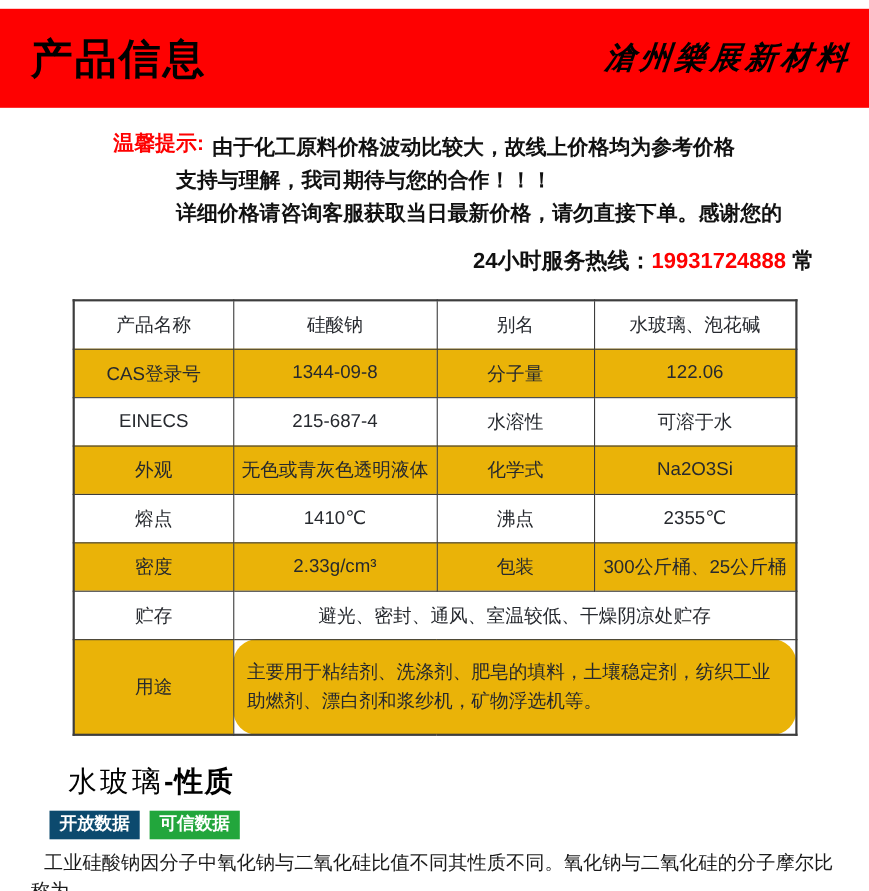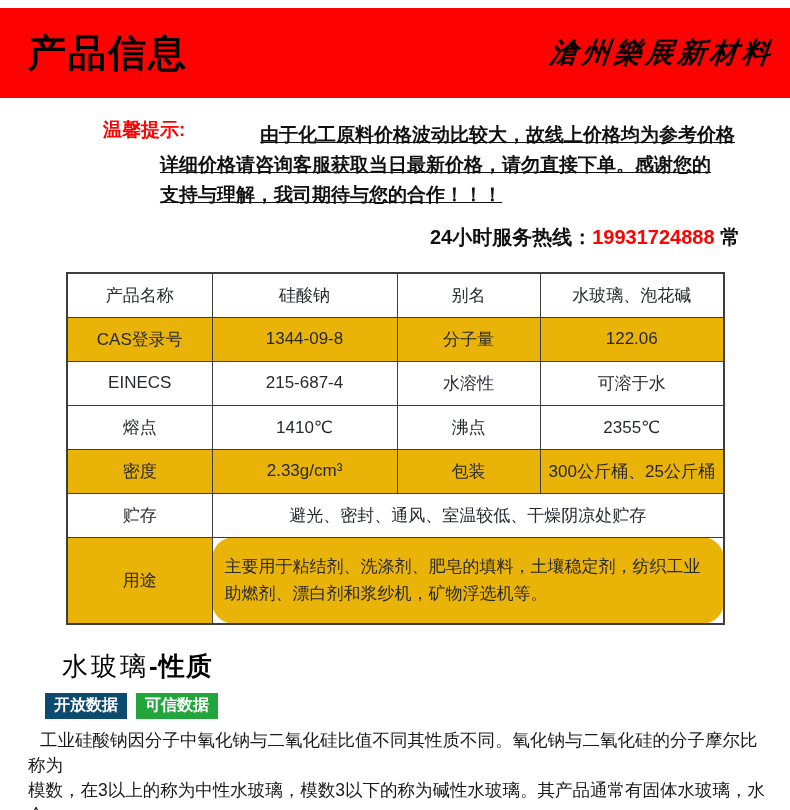--- a/index.html
+++ b/index.html
@@ -34,35 +34,34 @@
     color: #000000;
     letter-spacing: 4px;
     transform: skewX(-6deg);
   }
 
   
   .notice {
     position: relative;
     margin: 16px 55px 14px 103px;
     font-size: 19px;
-    text-decoration: underline;
   }
   .notice-label {
     position: absolute;
     left: 0; top: 3px;
     color: #fe0101;
     font-weight: bold;
   }
   .notice-lines {
     margin-left: 57px;
     font-weight: bold;
     line-height: 30px;
     color: #111111;
   }
-  .notice-line-first { padding-left: 33px; padding-top: 6px; text-align: right; }
+  .notice-line-first { padding-left: 33px; padding-top: 6px; }
 
   
   .hotline {
     margin-top: 13px;
     padding-left: 430px;
     font-size: 20px;
     font-weight: bold;
     white-space: nowrap;
     color: #111111;
   }
@@ -133,22 +132,22 @@
 
 <div class="banner">
   <div class="banner-title">产品信息</div>
   <div class="banner-brand">滄州樂展新材料</div>
 </div>
 
 <div class="notice">
   <span class="notice-label">温馨提示:</span>
   <div class="notice-lines">
     <div class="notice-line-first">由于化工原料价格波动比较大，故线上价格均为参考价格</div>
+    <div>支持与理解，我司期待与您的合作！！！</div>
     <div>详细价格请咨询客服获取当日最新价格，请勿直接下单。感谢您的</div>
-    <div>支持与理解，我司期待与您的合作！！！</div>
   </div>
 </div>
 
 <div class="hotline">
   <span>24小时服务热线：</span><span class="hotline-phone">19931724888</span>
   <span class="hotline-suffix">常</span>
 </div>
 
 <table class="props">
   <colgroup>
@@ -169,20 +168,26 @@
       <td>1344-09-8</td>
       <td>分子量</td>
       <td>122.06</td>
     </tr>
     <tr>
       <td>EINECS</td>
       <td>215-687-4</td>
       <td>水溶性</td>
       <td>可溶于水</td>
     </tr>
+    <tr class="shaded">
+      <td>外观</td>
+      <td>无色或青灰色透明液体</td>
+      <td>化学式</td>
+      <td>Na2O3Si</td>
+    </tr>
     <tr>
       <td>熔点</td>
       <td>1410℃</td>
       <td>沸点</td>
       <td>2355℃</td>
     </tr>
     <tr class="shaded">
       <td>密度</td>
       <td>2.33g/cm³</td>
       <td>包装</td>

